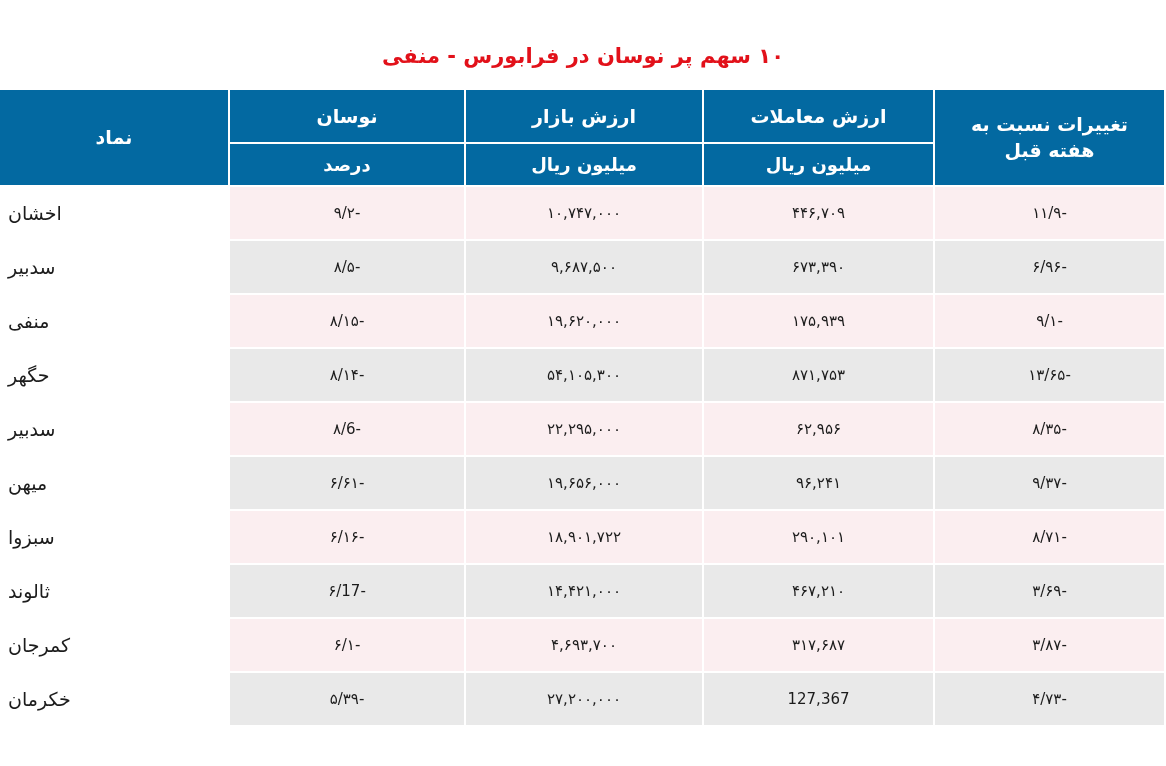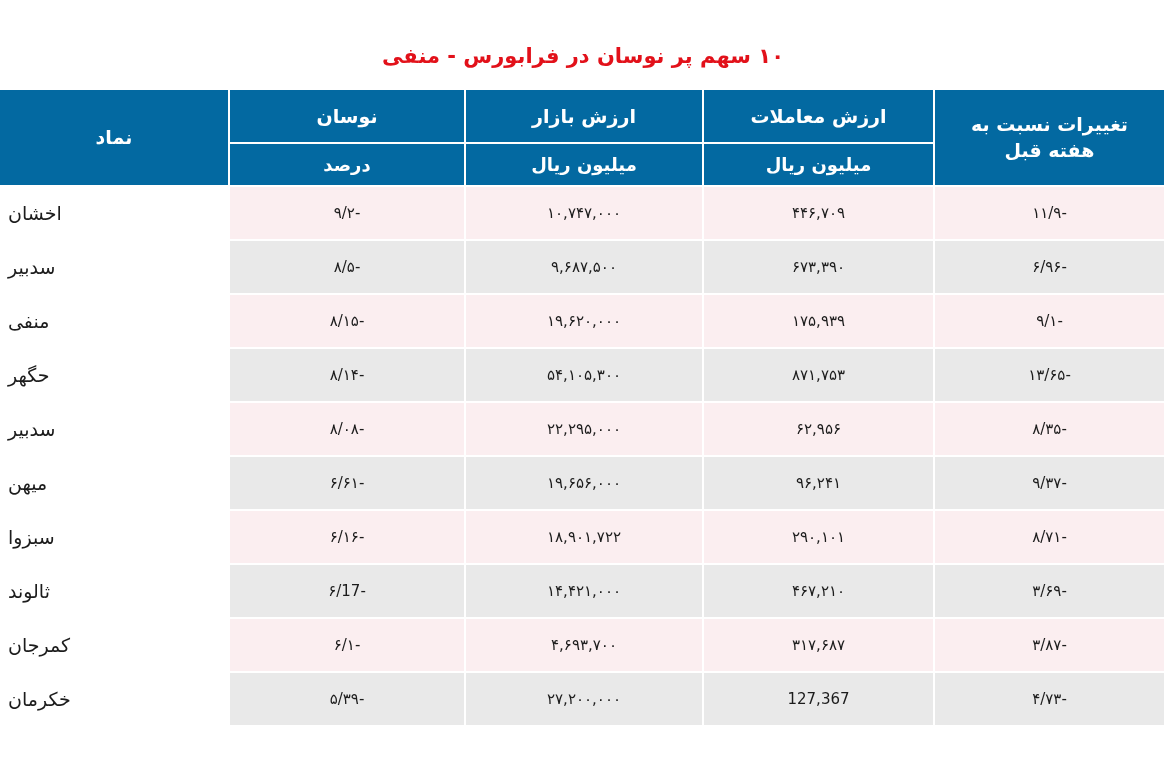--- a/index.html
+++ b/index.html
@@ -169,21 +169,21 @@
         <td>-۱۳/۶۵</td>
         <td>۸۷۱,۷۵۳</td>
         <td>۵۴,۱۰۵,۳۰۰</td>
         <td>-۸/۱۴</td>
         <td class="nemad-cell">حگهر</td>
       </tr>
       <tr class="odd">
         <td>-۸/۳۵</td>
         <td>۶۲,۹۵۶</td>
         <td>۲۲,۲۹۵,۰۰۰</td>
-        <td>-۸/۰۸</td>
+        <td>-۸/6</td>
         <td class="nemad-cell">سدبیر</td>
       </tr>
       <tr class="even">
         <td>-۹/۳۷</td>
         <td>۹۶,۲۴۱</td>
         <td>۱۹,۶۵۶,۰۰۰</td>
         <td>-۶/۶۱</td>
         <td class="nemad-cell">میهن</td>
       </tr>
       <tr class="odd">

